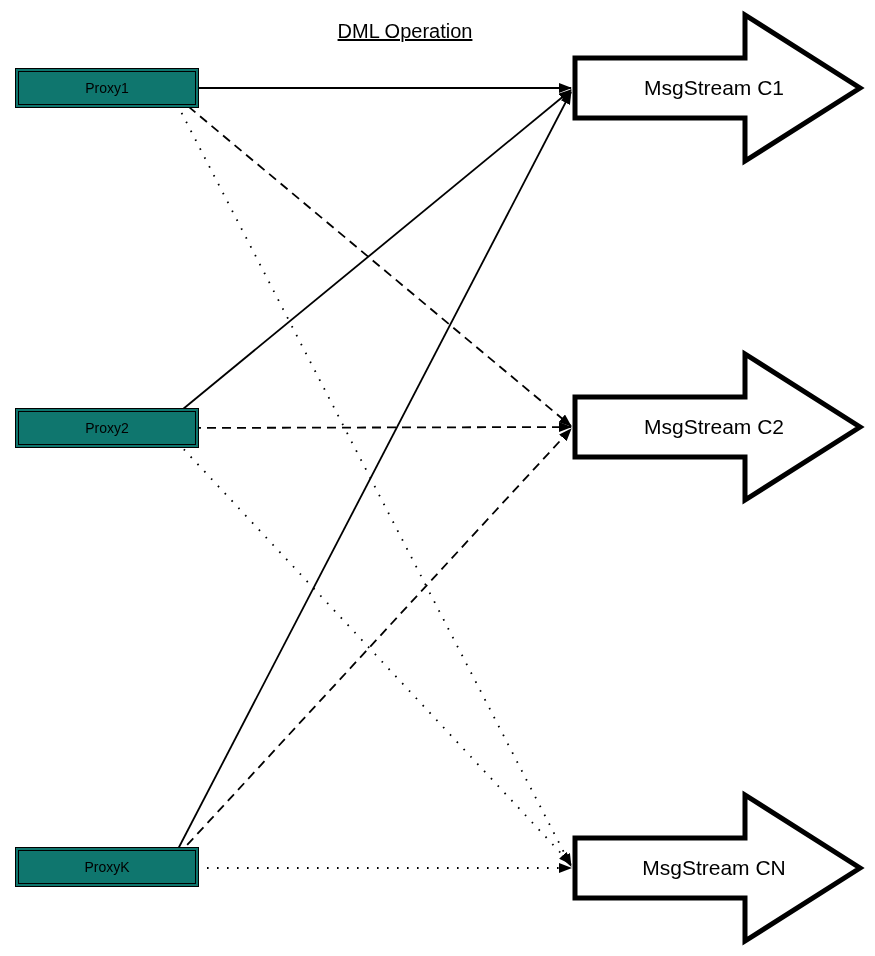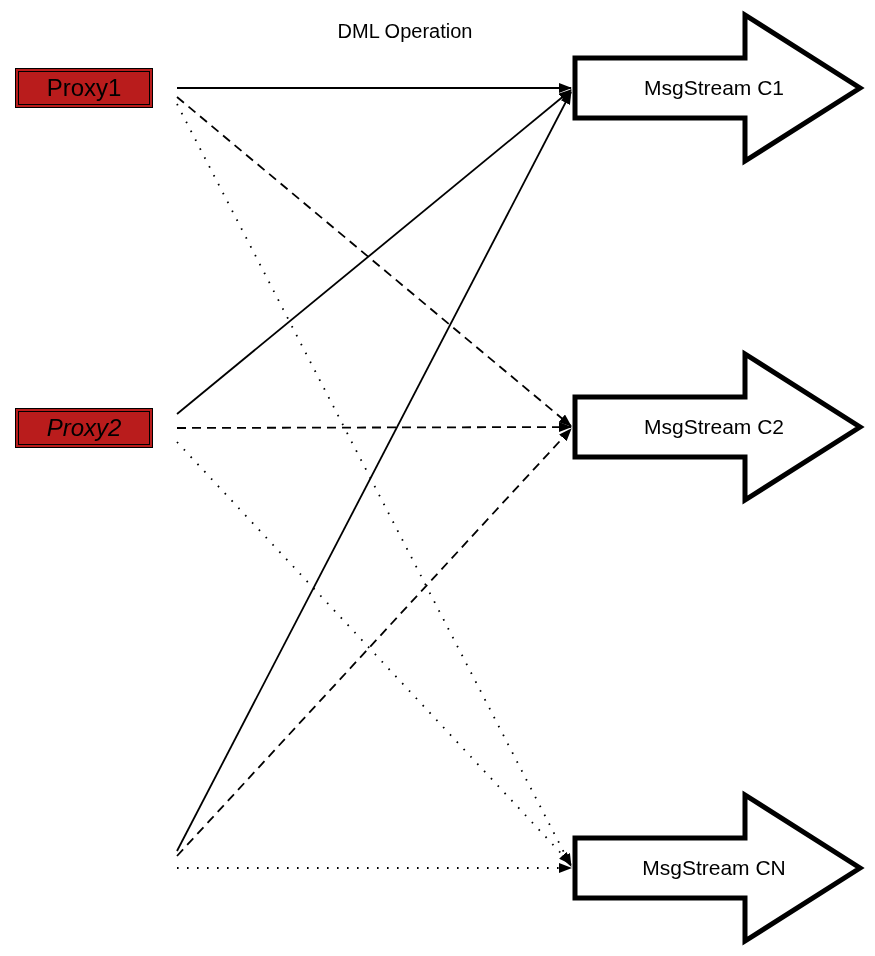--- a/index.html
+++ b/index.html
@@ -38,43 +38,44 @@
   }
   .stream-label {
     font-family: "Liberation Sans", sans-serif;
     font-size: 21px;
     fill: #000000;
     text-anchor: middle;
   }
   .proxy-box {
     position: absolute;
     left: 15px;
-    width: 138px;
+    width: 184px;
     height: 40px;
     box-sizing: border-box;
-    background: #b91c1c;
+    background: #0f766e;
     border: 4px double #000000;
     display: flex;
     align-items: center;
     justify-content: center;
-    font-size: 24px;
+    font-size: 14px;
     color: #000000;
   }
   .proxy-box.p1 { top: 68px; }
-  .proxy-box.p2 { top: 408px; font-style: italic; }
+  .proxy-box.p2 { top: 408px; }
   .proxy-box.pk { top: 847px; }
   .annotation {
     position: absolute;
     left: 280px;
     top: 20px;
     width: 250px;
     text-align: center;
     font-size: 20px;
     line-height: 23px;
     color: #000000;
+    text-decoration: underline;
   }
 </style>
 </head>
 <body>
 
 <div class="canvas">
 
   <svg class="diagram-svg" viewBox="0 0 875 956" xmlns="http://www.w3.org/2000/svg">
     <defs>
       <marker id="arrowhead" viewBox="0 0 13 10" refX="12" refY="5" markerWidth="13" markerHeight="10" markerUnits="userSpaceOnUse" orient="auto">
@@ -109,18 +110,21 @@
       <text class="stream-label" x="714" y="875">MsgStream CN</text>
     </g>
   </svg>
 
   <div class="proxy-box p1">
     <span>Proxy1</span>
   </div>
   <div class="proxy-box p2">
     <span>Proxy2</span>
   </div>
+  <div class="proxy-box pk">
+    <span>ProxyK</span>
+  </div>
 
   <div class="annotation">
     <div>DML Operation</div>
   </div>
 
 </div>
 
 </body></html>

